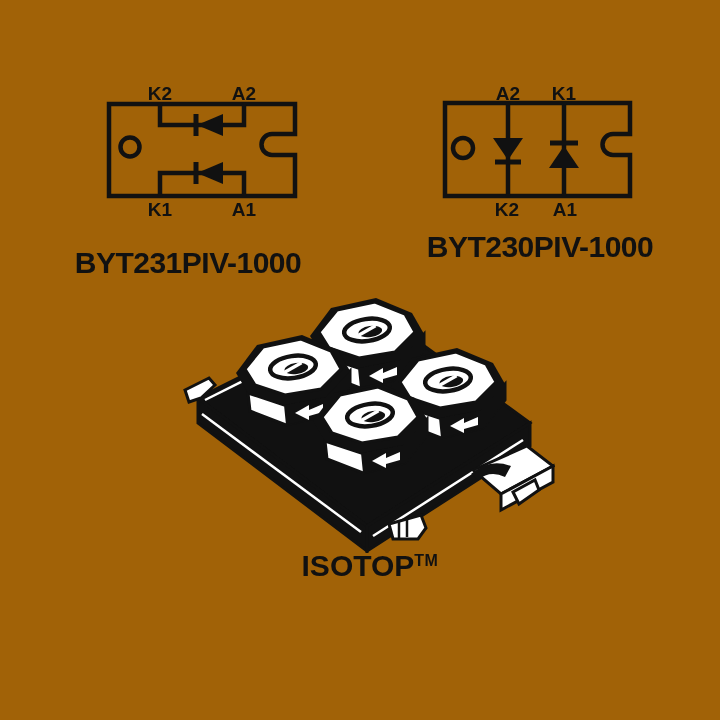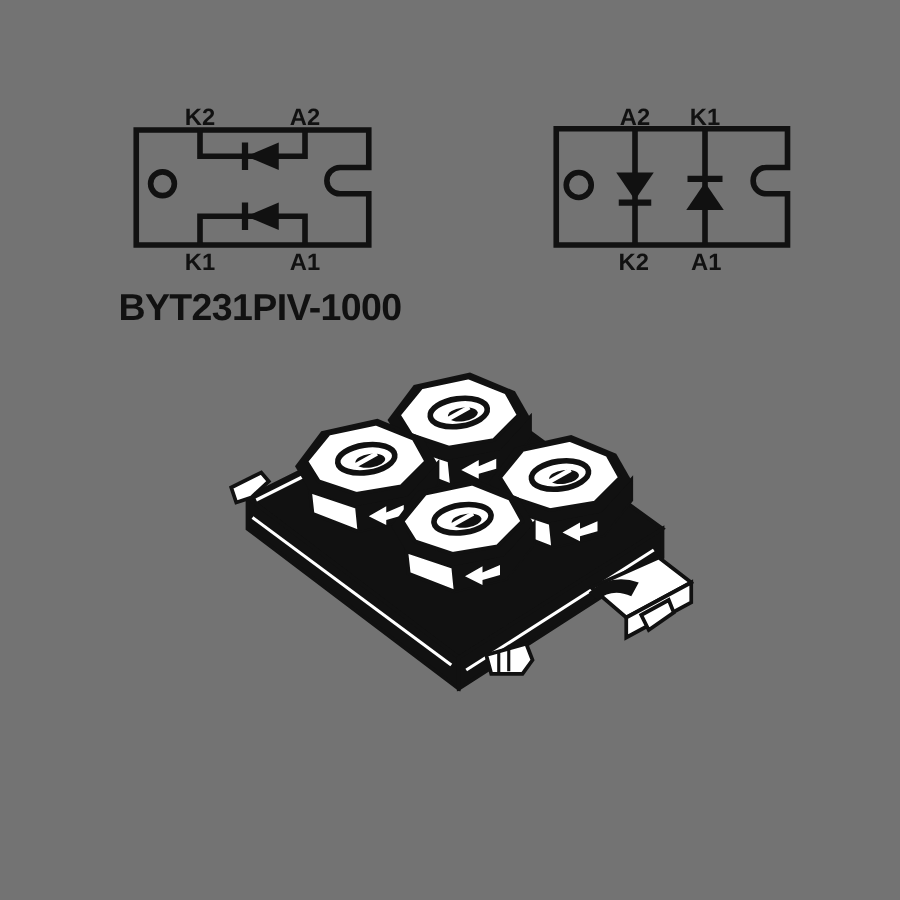--- a/index.html
+++ b/index.html
@@ -1,31 +1,31 @@
 <!DOCTYPE html>
 <html><head>
 <meta charset="utf-8">
 <style>
   html,body{margin:0;padding:0;background:#ffffff;}
   .canvas{
-    position:relative;width:720px;height:720px;background:#737373;
+    position:relative;width:720px;height:720px;background:#a16207;
     font-family:"Liberation Sans", sans-serif;color:#111111;overflow:hidden;
   }
   .schem{position:absolute;}
   #schem-left{left:70px;top:85px;}
   #schem-right{left:420px;top:85px;}
   .schem text{
     font-family:"Liberation Sans", sans-serif;
     font-size:19px;font-weight:bold;fill:#111111;text-anchor:middle;
   }
   .part-title{
     position:absolute;top:230px;height:34px;line-height:34px;
     text-align:center;font-size:30px;font-weight:bold;letter-spacing:-0.5px;
   }
-  #title-left{left:76px;width:264px;}
+  #title-left{left:56px;width:264px;margin-top:16px;}
   #title-right{left:413px;width:254px;}
   #pkg-svg{position:absolute;left:175px;top:288px;}
   .pkg-title{
     position:absolute;left:175px;top:549px;width:390px;
     text-align:center;font-size:30px;font-weight:bold;line-height:34px;
   }
   .pkg-tm{font-size:16px;position:relative;top:-10px;font-weight:bold;letter-spacing:0.5px;}
   .pkg-sub{
     position:absolute;left:175px;top:589px;width:390px;
     text-align:center;font-size:29px;font-weight:normal;line-height:38px;
@@ -67,20 +67,21 @@
 
     <path d="M 144,18 L 144,111" stroke="#111111" stroke-width="4.5"></path>
     <path d="M 130,58 L 158,58" stroke="#111111" stroke-width="5"></path>
     <polygon points="144,61 129,83 159,83" fill="#111111"></polygon>
 
     <text x="88" y="15">A2</text>
     <text x="144" y="15">K1</text>
     <text x="87" y="131">K2</text>
     <text x="145" y="131">A1</text>
   </svg>
+  <div id="title-right" class="part-title">BYT230PIV-1000</div>
 
   <svg id="pkg-svg" width="380" height="265" viewBox="0 0 380 265">
     <defs>
 
       <g id="term-proto">
         <path d="M -45,26 L -9,38 L 33,30 L 57,4 L 57,20 L 35,48 L -7,58 L -43,44 Z" fill="#ffffff" stroke="#111111" stroke-width="3"></path>
         <path d="M -9,38 L 33,30 L 57,4 L 57,20 L 35,48 L -7,58 Z" fill="#111111"></path>
         <path d="M -57,6 L -36,-22 L 9,-32 L 45,-17 L 57,4 L 33,30 L -9,38 L -45,26 Z" fill="#111111"></path>
         <path d="M -48,2 L -30,-20 L 8,-28 L 38,-16 L 48,2 L 28,22 L -8,28 L -38,18 Z" fill="#ffffff" stroke="#111111" stroke-width="3"></path>
         <g transform="rotate(-8)">
@@ -123,14 +124,17 @@
       <use href="#term-proto" transform="translate(195,127)"></use>
     </g>
 
     <g>
       <path d="M 214,236 L 246,227 L 251,240 L 243,251 L 218,251 Z" fill="#ffffff" stroke="#111111" stroke-width="3"></path>
       <path d="M 224,233 L 224,250" stroke="#111111" stroke-width="2.5"></path>
       <path d="M 232,231 L 232,249" stroke="#111111" stroke-width="2.5"></path>
     </g>
   </svg>
 
+  <div class="pkg-title">
+    <span>ISOTOP</span><span class="pkg-tm">TM</span>
+  </div>
 
 </div>
 
 </body></html>

